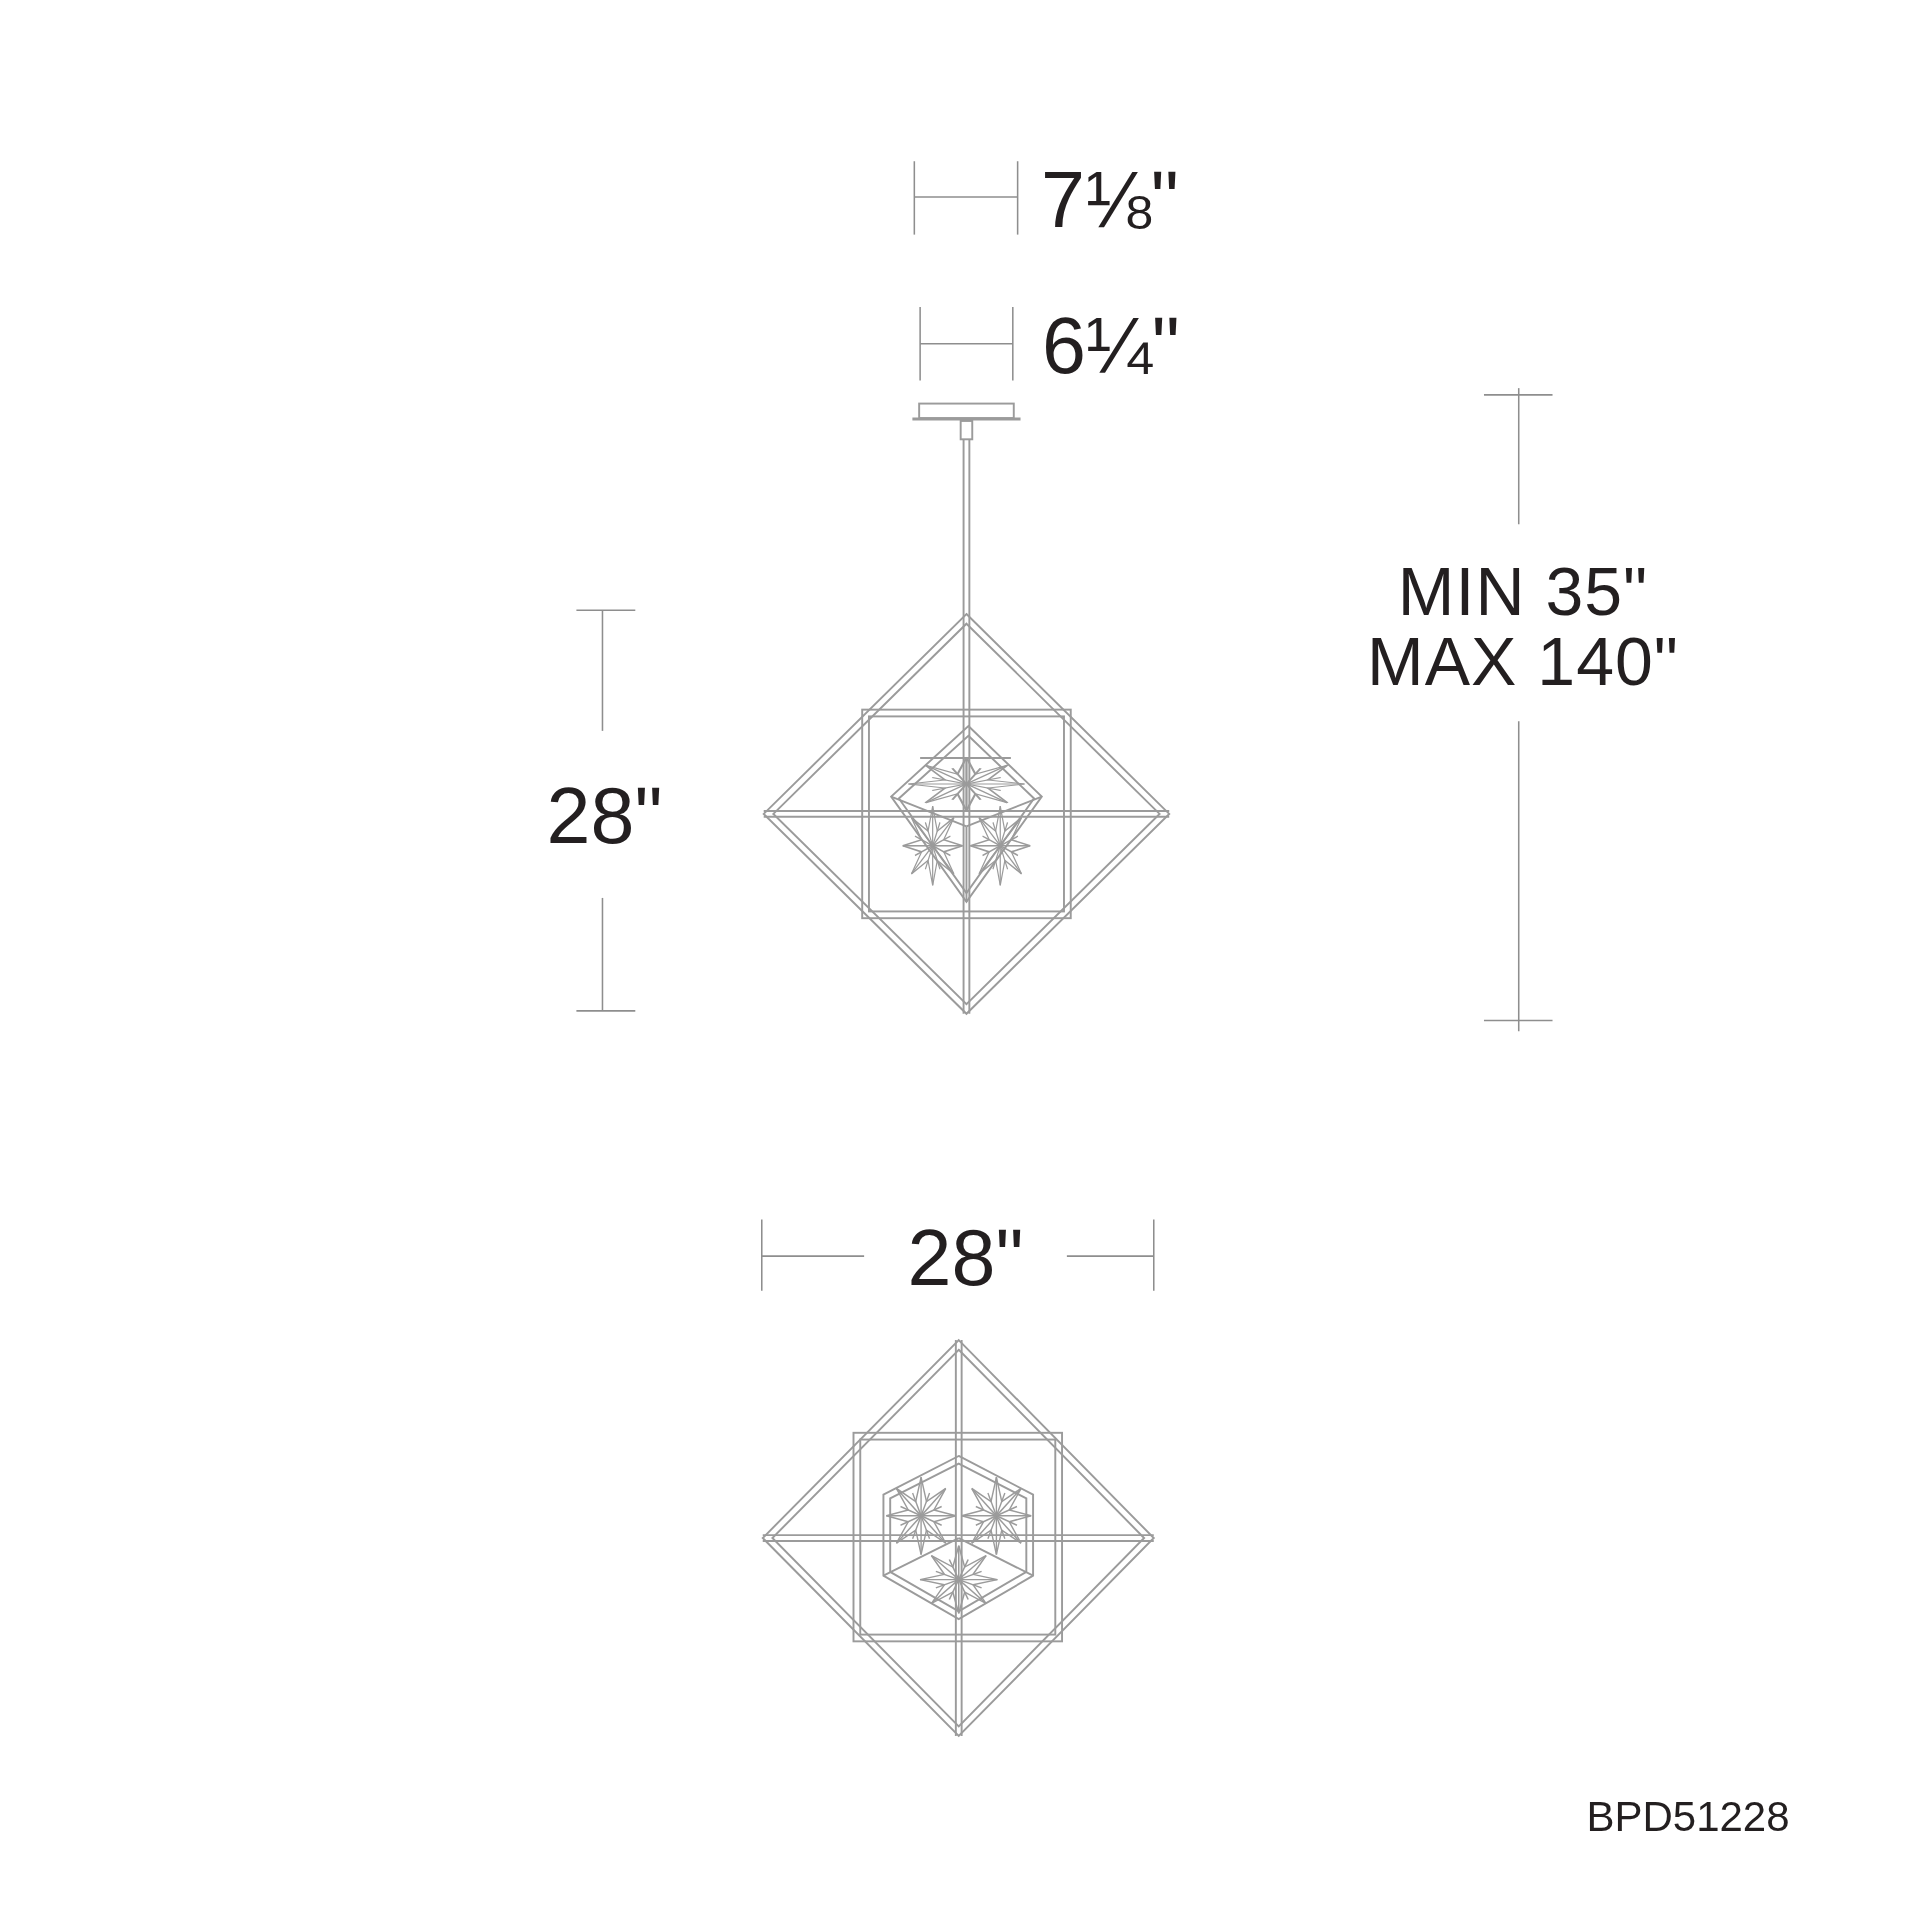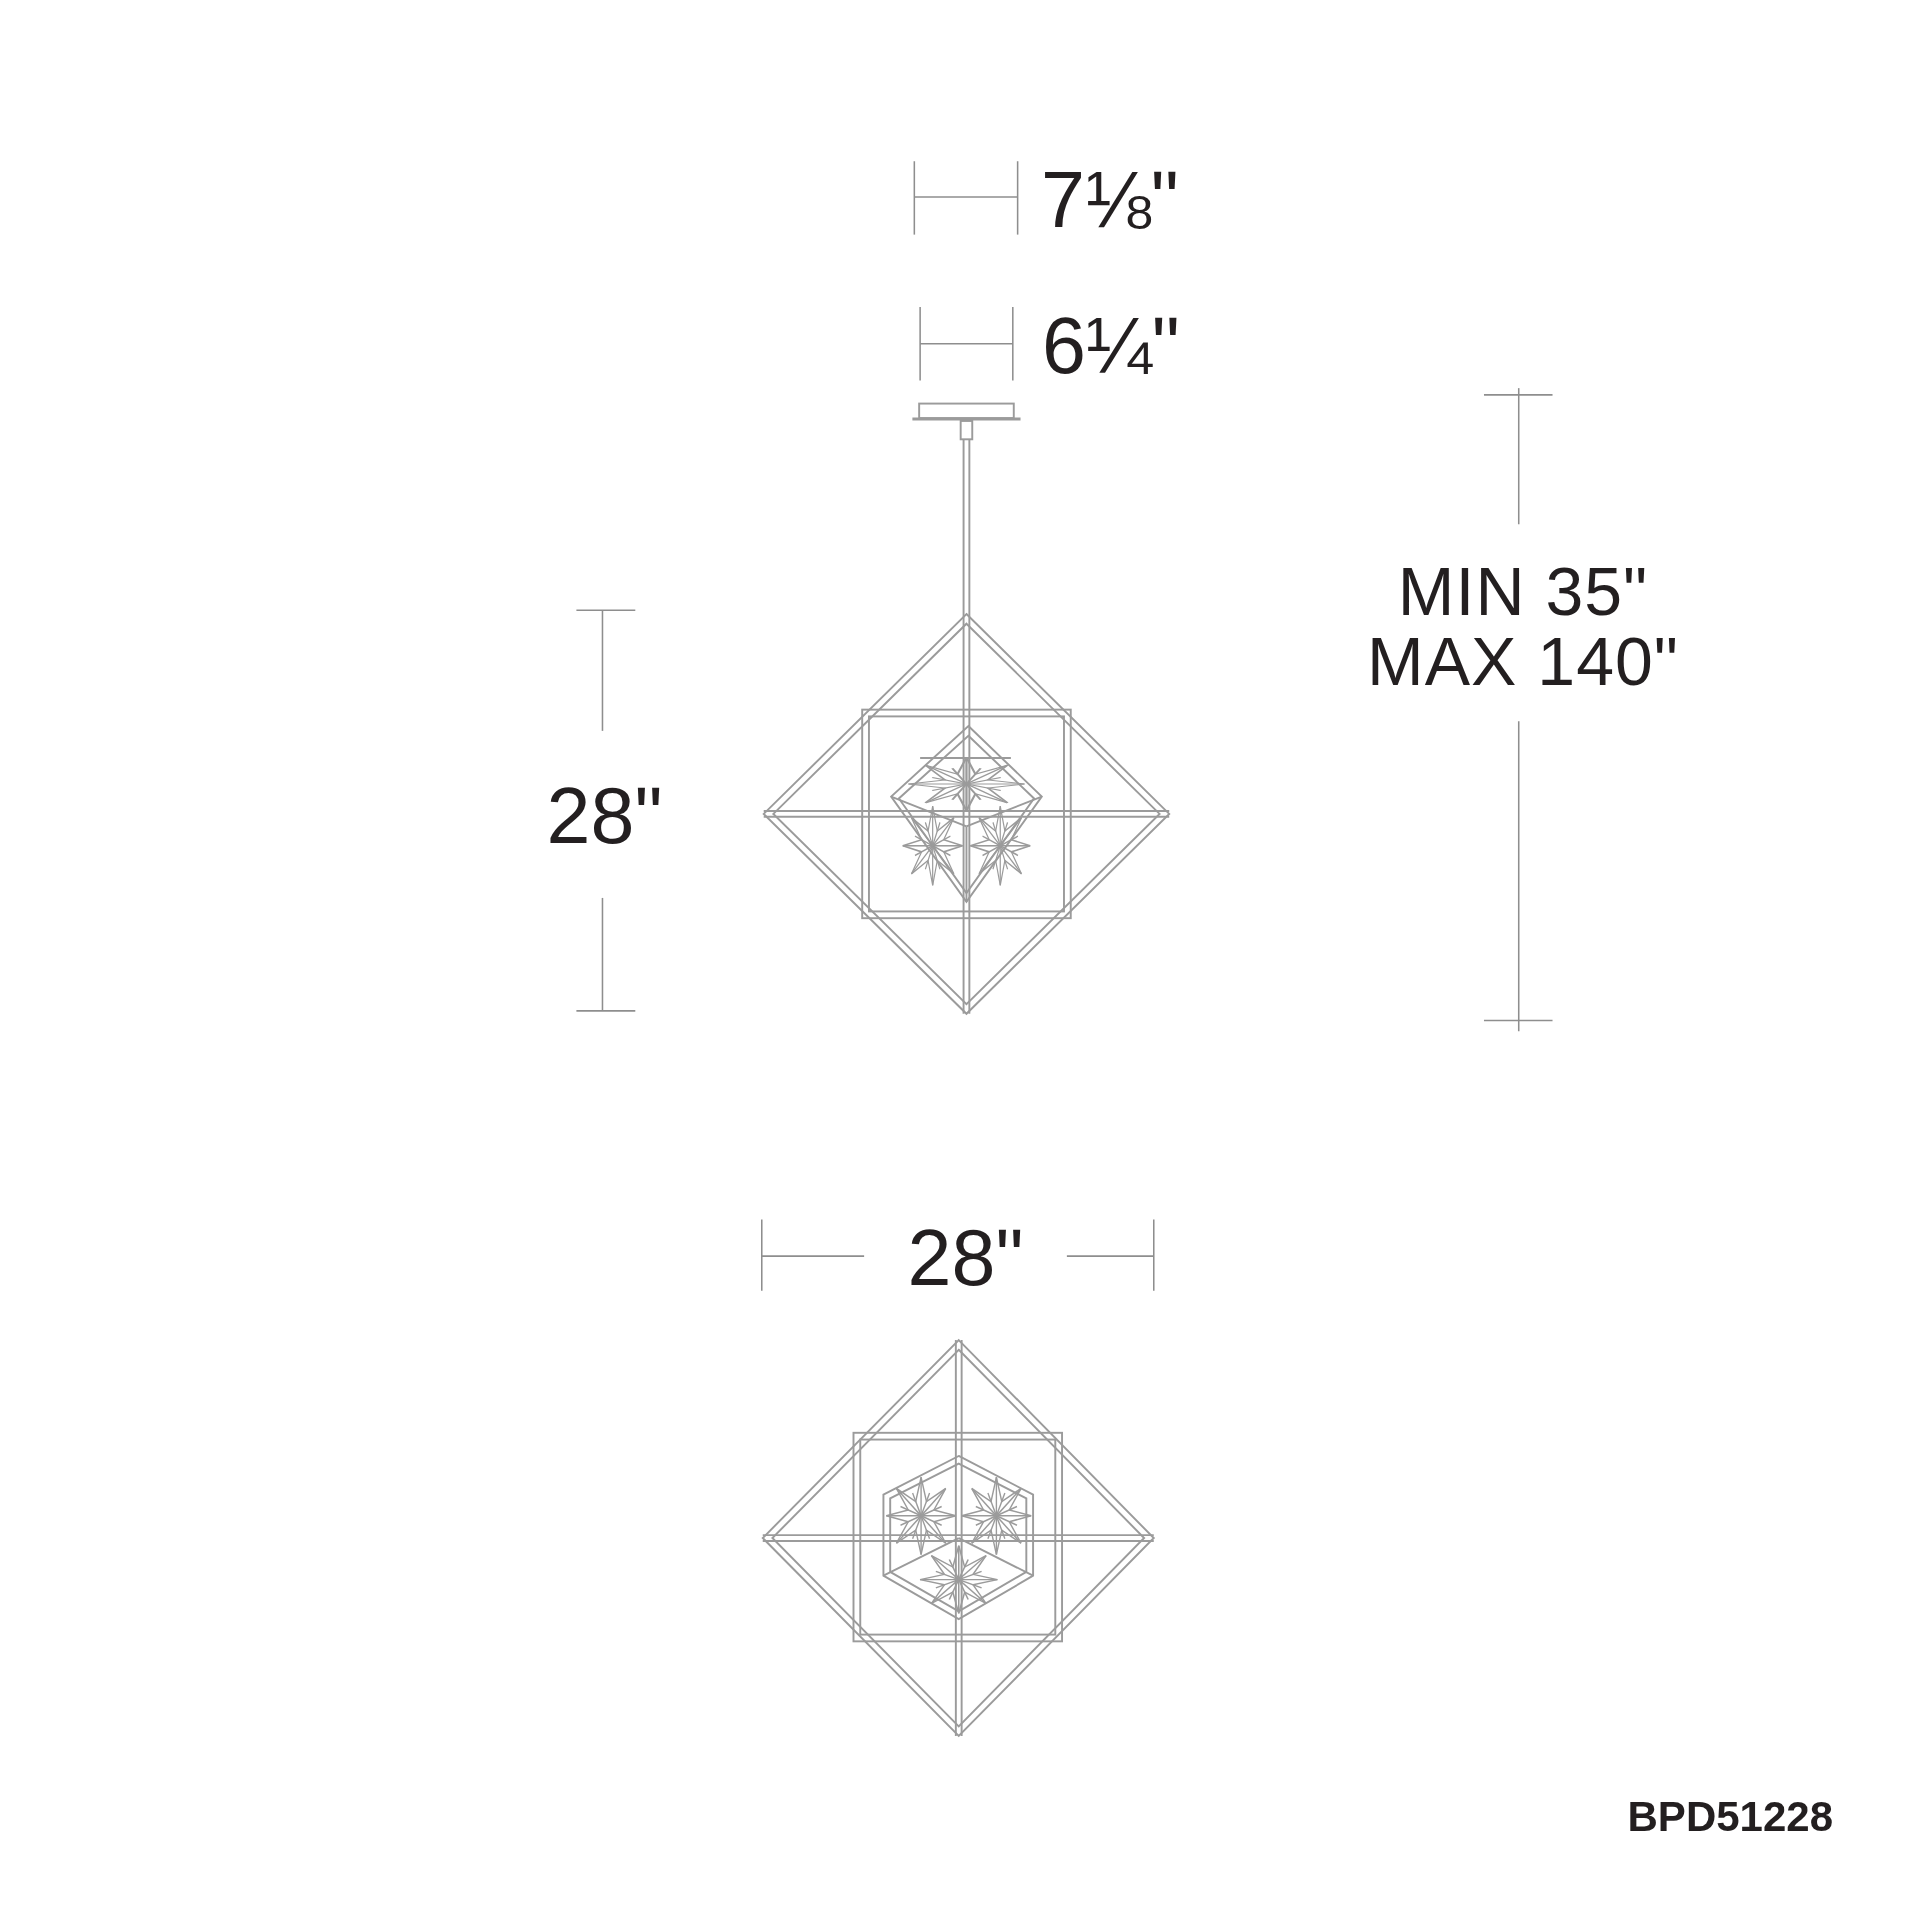--- a/index.html
+++ b/index.html
@@ -5,21 +5,21 @@
   html,body{margin:0;padding:0;background:#ffffff;}
   .canvas{position:relative;width:1931px;height:1931px;background:#ffffff;overflow:hidden;
           font-family:"Liberation Sans",sans-serif;}
   svg{position:absolute;left:0;top:0;}
   .lbl{position:absolute;color:#231f20;font-family:"Liberation Sans",sans-serif;
        font-weight:400;white-space:nowrap;}
   .dim-big{font-size:79px;line-height:87px;}
   .dim-mid{font-size:68px;line-height:70px;letter-spacing:1px;}
   .code{font-size:42px;line-height:50px;}
   .center{text-align:center;}
-  .right{text-align:right;font-weight:bold;}
+  .right{text-align:center;}
 </style>
 </head>
 <body>
 
 <div class="canvas">
 
   <svg width="1931" height="1931" viewBox="0 0 2000 2000">
     <defs>
       <g id="star8" stroke="#9b9b9b" stroke-width="2" fill="none">
         <line x1="0" y1="0" x2="50" y2="0"></line>

